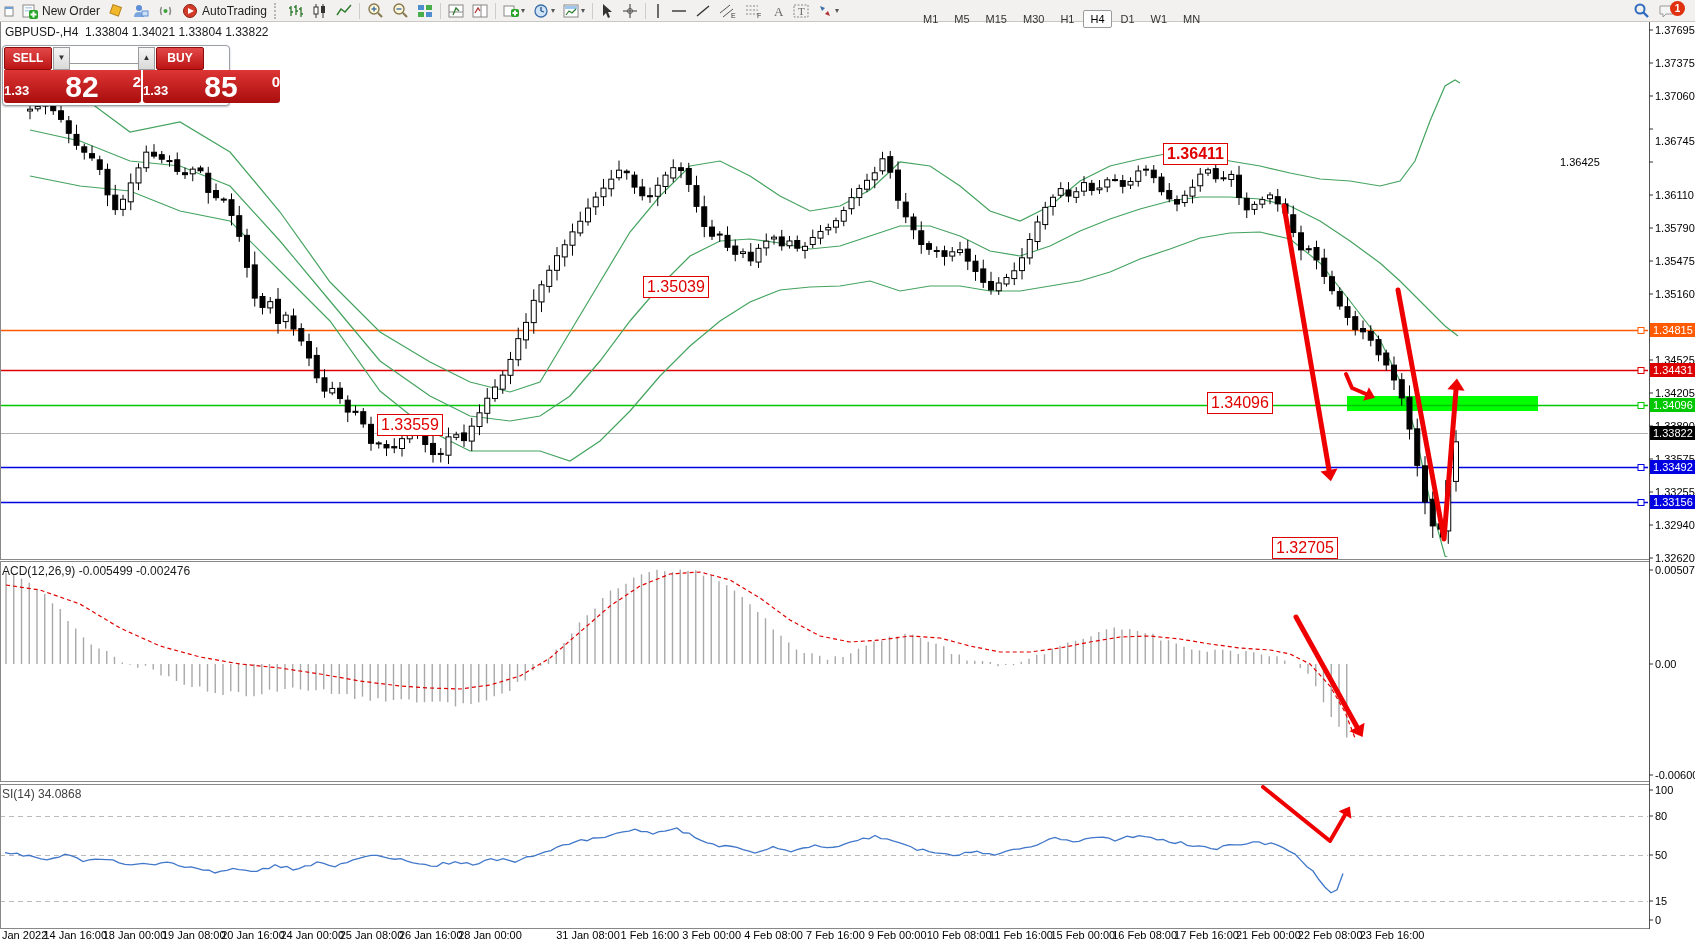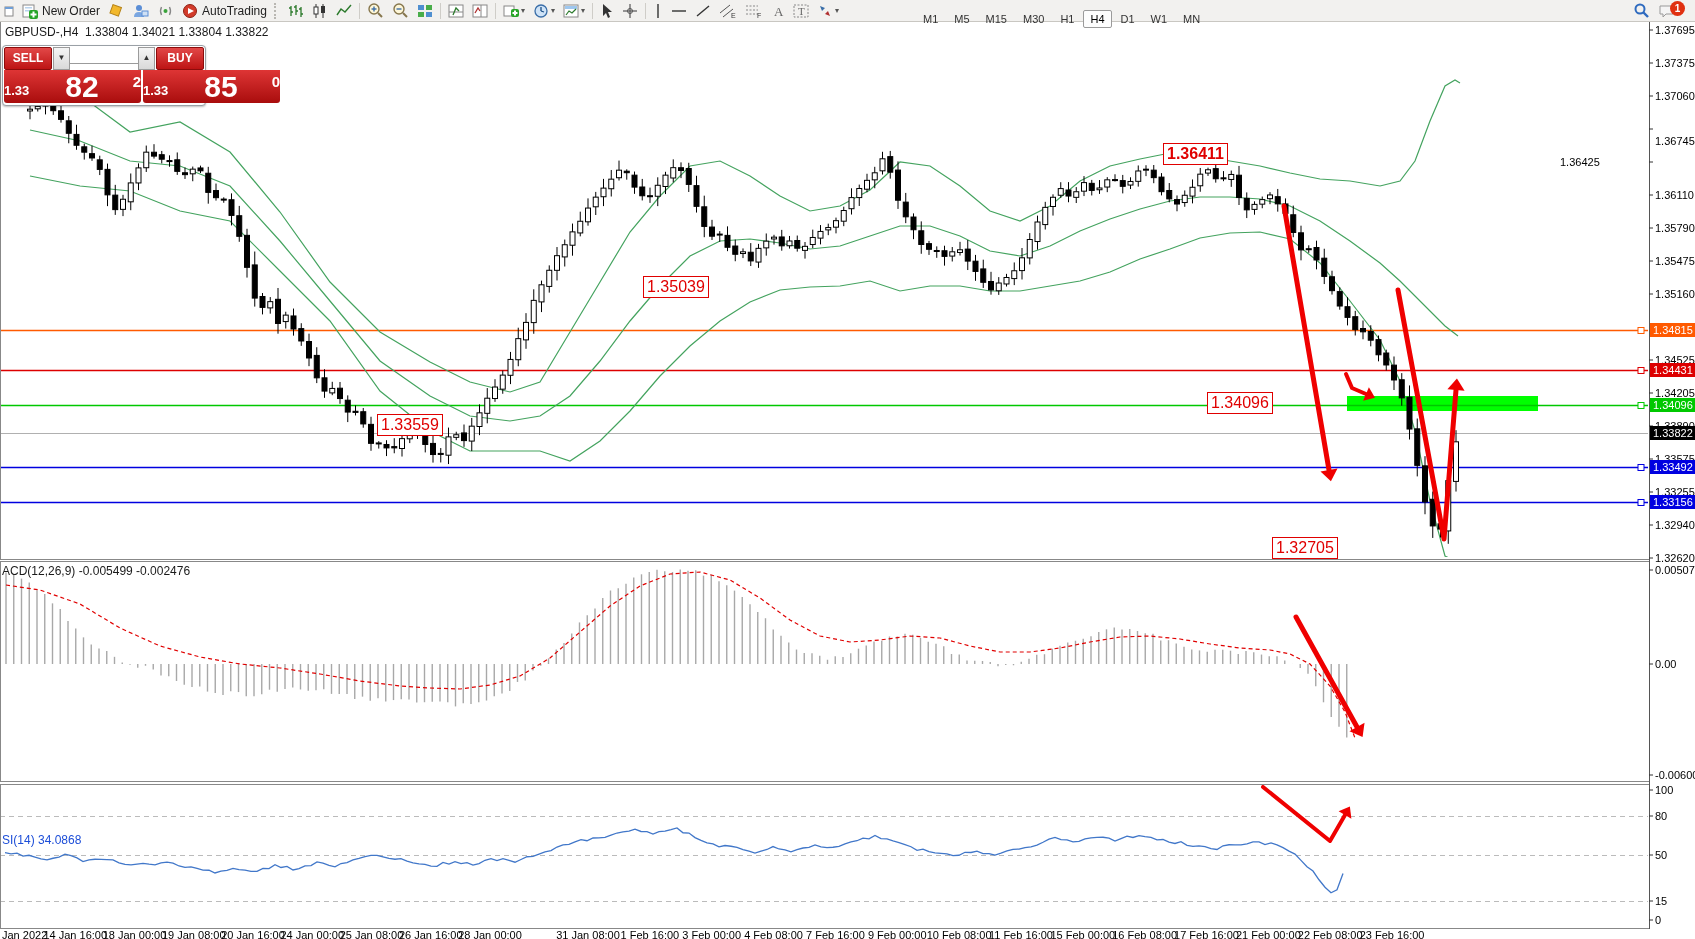--- a/index.html
+++ b/index.html
@@ -18,33 +18,33 @@
   #tf-group{position:absolute;left:915px;top:0;height:37px;display:flex;align-items:center;}
   .tf-btn{font-size:11px;color:#333;padding:2px 6px;margin:0 1px;border:1px solid transparent;}
   .tf-btn.active{background:#fdfdfd;border:1px solid #9b9b9b;border-radius:2px;color:#000;}
   .tb-right{position:absolute;right:6px;top:0;height:21px;display:flex;align-items:center;}
   .badge{position:relative;width:15px;height:15px;background:#e03010;border-radius:50%;
     color:#fff;font-size:10px;font-weight:bold;text-align:center;line-height:15px;margin-left:-6px;margin-top:-4px;}
   
   #chart-svg{position:absolute;left:0;top:0;z-index:1;}
   #symbol-line{position:absolute;left:5px;top:25px;font-size:12px;color:#1a1a1a;z-index:3;white-space:pre;}
   #macd-label{position:absolute;left:2px;top:564px;font-size:12px;color:#1a1a1a;z-index:3;}
-  #rsi-label{position:absolute;left:2px;top:833px;font-size:12px;color:#1d4ed8;z-index:3;}
+  #rsi-label{position:absolute;left:2px;top:787px;font-size:12px;color:#404040;z-index:3;}
   #annotations{z-index:4;}
   .anno{position:absolute;background:#fff;border:1px solid #e00000;color:#e00000;
     font-size:16px;font-weight:400;padding:0 3px;line-height:20px;z-index:4;white-space:nowrap;}
   
   .ax-label{position:absolute;font-size:11px;color:#000;z-index:5;white-space:nowrap;}
   .tag{position:absolute;left:1650px;width:45px;height:14px;font-size:11px;color:#fff;
     padding-left:3px;line-height:14px;z-index:6;white-space:nowrap;}
   #time-axis{position:absolute;left:0;top:929px;width:1695px;height:10px;background:#fff;z-index:5;}
   .t-label{position:absolute;top:0;font-size:11px;color:#000;white-space:nowrap;transform:translateX(-50%);}
   
   #trade-panel{position:absolute;left:2px;top:45px;width:202px;height:59px;z-index:10;
-    border:1px solid #9aa0a6;border-radius:4px;background:#fff;box-shadow:0 1px 2px rgba(0,0,0,.25);}
+    border:1px solid #9aa0a6;border-radius:4px;background:#fff;box-shadow:0 1px 2px rgba(0,0,0,.25);padding-left:24px;}
   .tp-row1{position:absolute;left:0;top:0;width:202px;height:23px;display:flex;}
   .tp-btn{width:46px;height:21px;margin:1px;background:linear-gradient(#e24848,#bd1414);
     border:1px solid #8c0c0c;border-radius:2px;color:#fff;font-size:12px;font-weight:bold;
     text-align:center;line-height:20px;}
   .spin{width:15px;height:21px;margin:1px 0;background:linear-gradient(#f5f5f5,#d9d9d9);
     border:1px solid #9b9b9b;font-size:8px;color:#333;text-align:center;line-height:20px;}
   .vol{flex:1;height:21px;margin:17px 0;background:#fff;border-top:1px solid #9b9b9b;
     border-bottom:1px solid #9b9b9b;font-size:13px;color:#000;text-align:right;padding-right:6px;line-height:21px;}
   .tp-row2{position:absolute;left:0;top:24px;width:202px;height:34px;display:flex;}
   .price-box{flex:1;margin:0 1px 1px 1px;background:linear-gradient(#de3535,#a90d0d);

